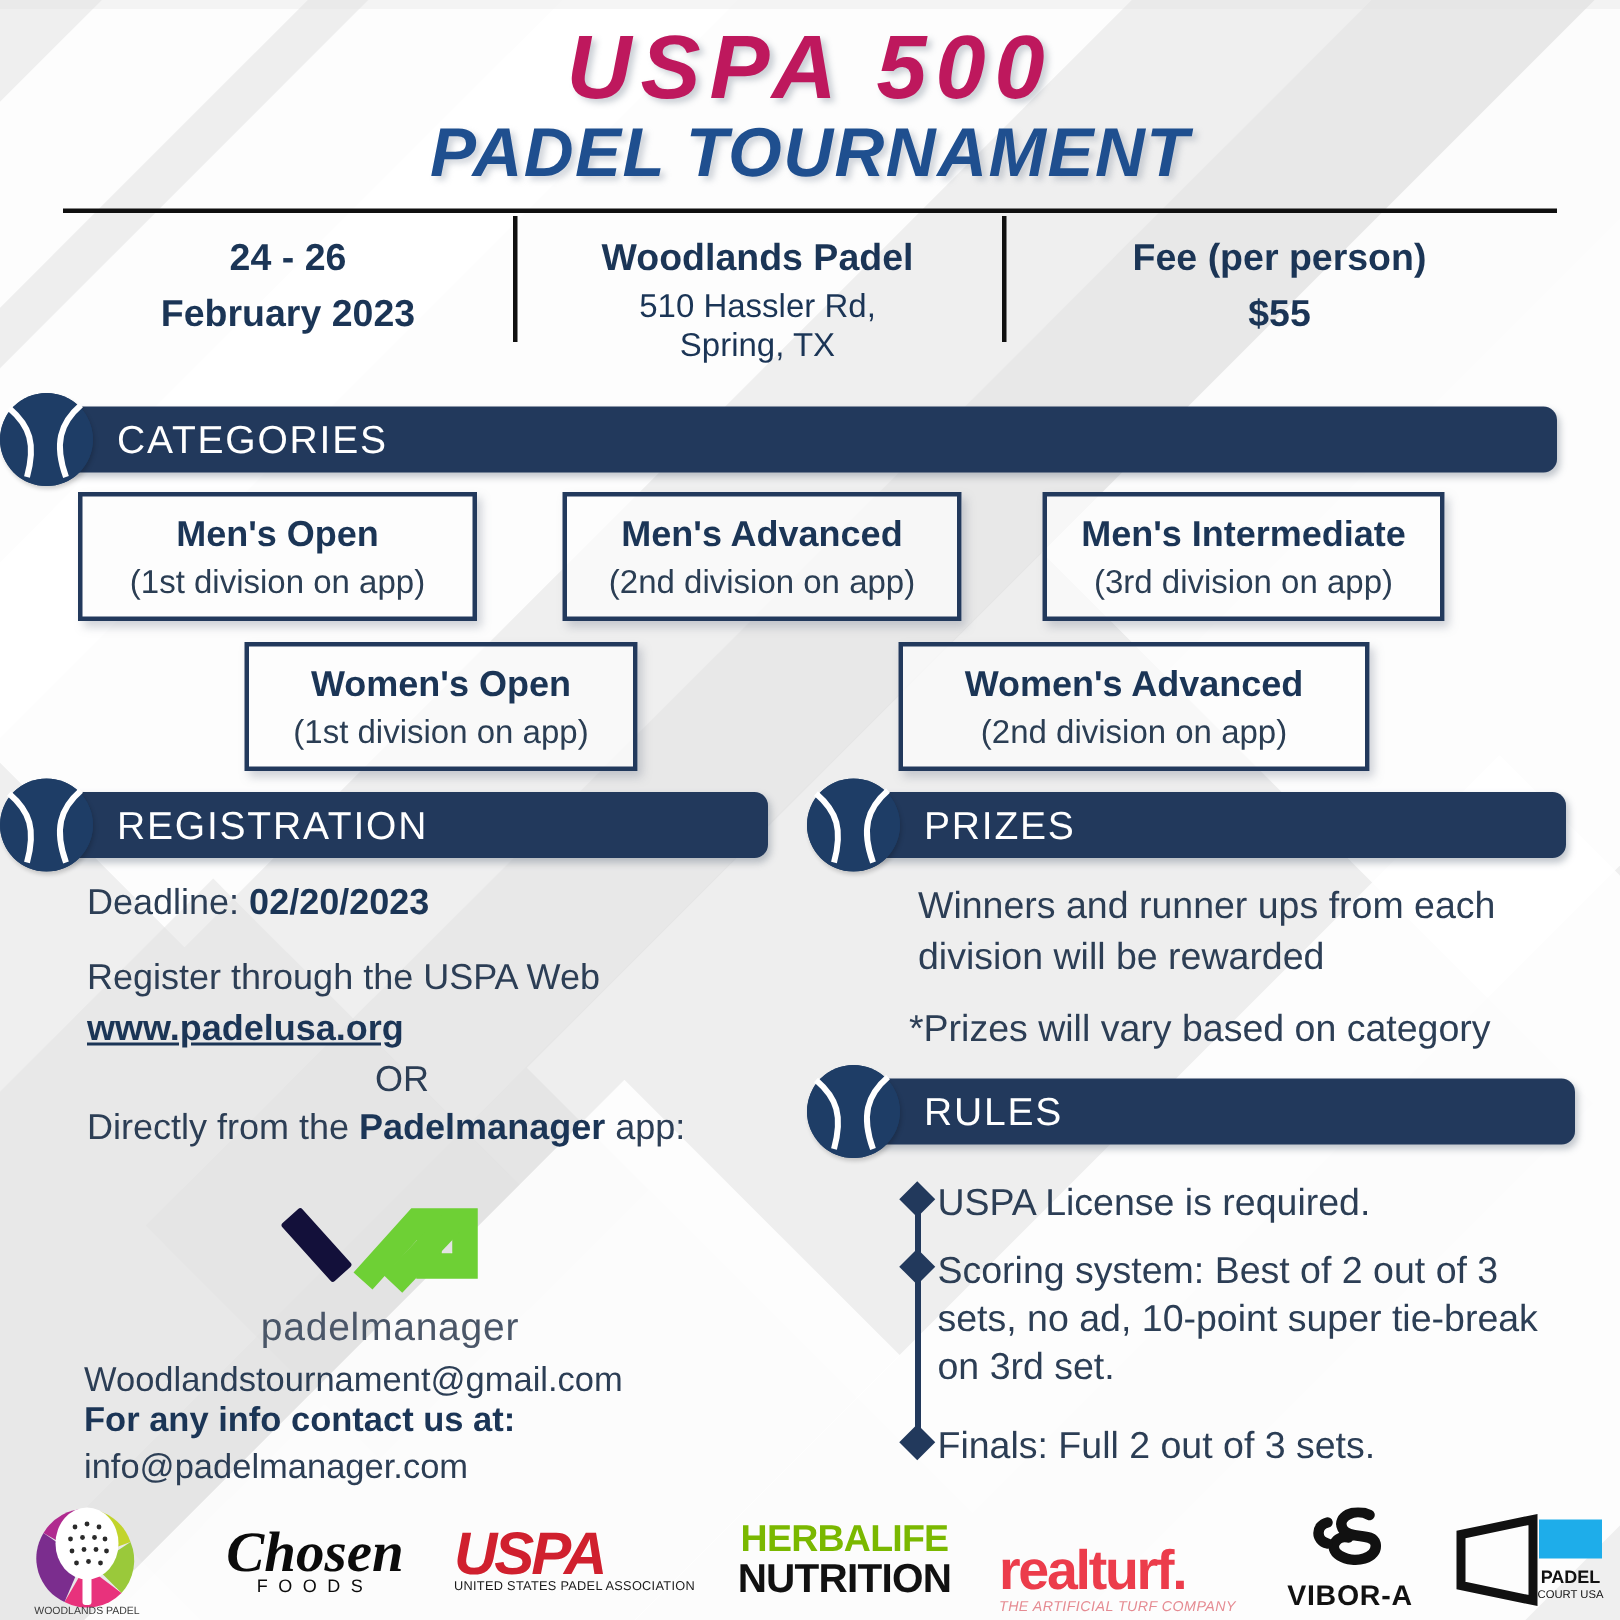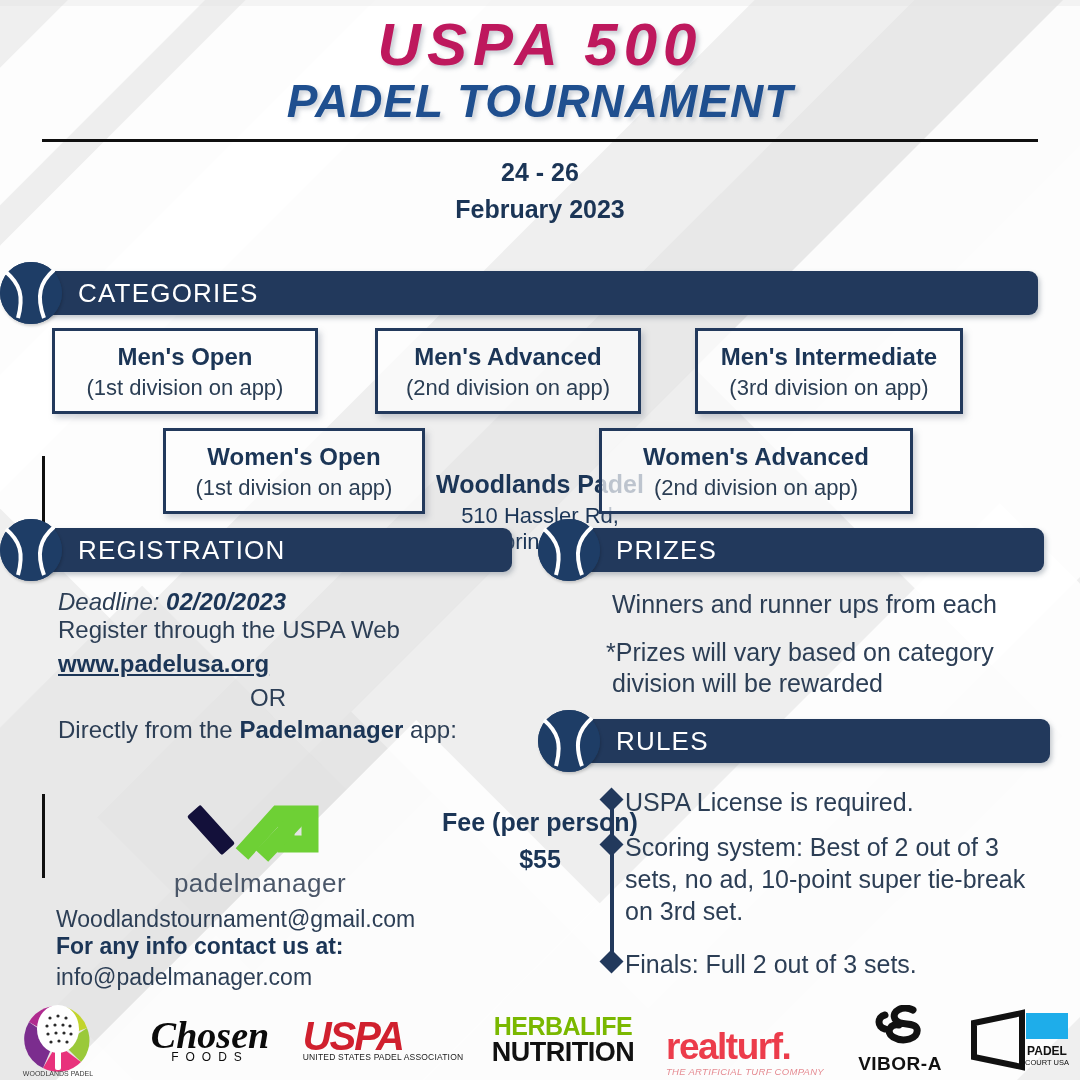--- a/index.html
+++ b/index.html
@@ -24,21 +24,21 @@
     line-height:1.02;text-shadow:3px 3px 4px rgba(140,150,165,.45);font-style:italic;
   }
   .title-sub{
     font-size:46px;font-weight:bold;font-style:italic;color:#1f4f8f;
     letter-spacing:1px;margin-top:2px;line-height:1.05;
     text-shadow:3px 3px 4px rgba(140,150,165,.40);
   }
 
   
   .info-rule{height:3px;background:#101010;margin:14px 42px 0 42px;}
-  .info-row{display:flex;margin:0 42px;height:92px;flex-direction:column;}
+  .info-row{display:flex;margin:0 42px;height:92px;}
   .info-cell{flex:1;text-align:center;padding-top:12px;position:relative;color:#1b3556;}
   .info-cell.c1{flex:0 0 300px;}
   .info-cell.c2{flex:0 0 326px;}
   .info-cell.c2:before,.info-cell.c3:before{
     content:"";position:absolute;left:0;top:2px;width:3px;height:84px;background:#101010;
   }
   .info-strong{font-size:25px;font-weight:bold;line-height:1.45;}
   .info-reg{font-size:22px;font-weight:normal;line-height:1.2;}
 
   
@@ -179,21 +179,21 @@
         <path d="M6 10 C20 22 24 34 18 56" stroke="#ffffff" stroke-width="4" fill="none"></path>
         <path d="M54 8 C40 20 36 34 44 56" stroke="#ffffff" stroke-width="4" fill="none"></path>
       </svg>
     </div>
     <div class="bar" style="width:480px;">
       <span>REGISTRATION</span>
     </div>
   </div>
 
   <div style="position:absolute;left:58px;top:588px;width:470px;">
-    <div class="txt" style="font-style:italic;">
+    <div class="txt" style="margin-bottom:22px;">
       <span>Deadline: </span><span class="b">02/20/2023</span>
     </div>
     <div class="txt">Register through the USPA Web</div>
     <div style="margin-top:6px;">
       <span class="txt link">www.padelusa.org</span>
     </div>
     <div class="txt" style="text-align:center;margin-top:6px;width:420px;">OR</div>
     <div class="txt" style="margin-top:4px;">
       <span>Directly from the </span><span class="b">Padelmanager</span><span> app:</span>
     </div>
@@ -222,22 +222,22 @@
         <path d="M54 8 C40 20 36 34 44 56" stroke="#ffffff" stroke-width="4" fill="none"></path>
       </svg>
     </div>
     <div class="bar" style="width:474px;">
       <span>PRIZES</span>
     </div>
   </div>
 
   <div style="position:absolute;left:612px;top:588px;width:450px;">
     <div class="txt" style="font-size:25px;line-height:1.35;">Winners and runner ups from each</div>
+    <div class="txt" style="font-size:25px;line-height:1.35;">division will be rewarded</div>
     <div class="txt" style="font-size:25px;margin-top:16px;margin-left:-6px;">*Prizes will vary based on category</div>
-    <div class="txt" style="font-size:25px;line-height:1.35;">division will be rewarded</div>
   </div>
 
   <div class="sec" style="position:absolute;left:538px;top:719px;width:542px;">
     <div class="ball">
       <svg width="62" height="62" viewBox="0 0 62 62">
         <circle cx="31" cy="31" r="31" fill="#1e3d66"></circle>
         <path d="M6 10 C20 22 24 34 18 56" stroke="#ffffff" stroke-width="4" fill="none"></path>
         <path d="M54 8 C40 20 36 34 44 56" stroke="#ffffff" stroke-width="4" fill="none"></path>
       </svg>
     </div>

